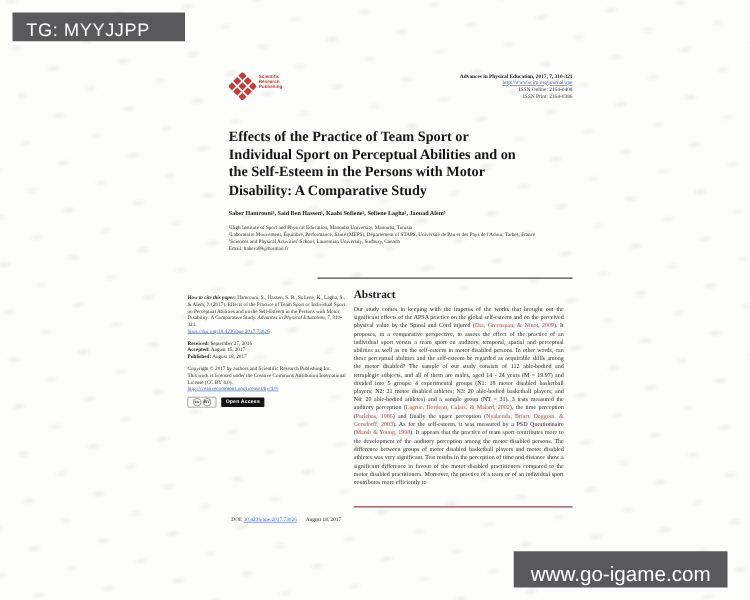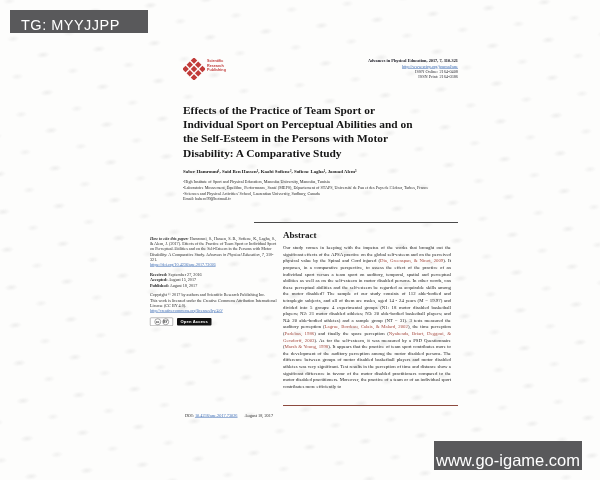--- a/index.html
+++ b/index.html
@@ -15,21 +15,21 @@
       radial-gradient(ellipse 9px 5px at 42px 30px, rgba(130,130,130,.10), rgba(130,130,130,0) 70%);
     background-size:56px 38px;
     transform:rotate(-6deg);
     pointer-events:none;z-index:40;
   }
   .tag-box{
     position:absolute;z-index:50;background:#59595b;color:#fff;
     font-family:"Liberation Sans",sans-serif;display:flex;align-items:flex-end;
   }
   .tag-top-left{left:10px;top:10px;width:127px;height:23px;font-size:14.5px;padding-left:11px;letter-spacing:.5px;}
-  .tag-bottom-right{right:18px;bottom:10px;width:148px;height:29px;font-size:16.5px;justify-content:center;}
+  .tag-bottom-right{right:18px;bottom:10px;width:171px;height:29px;font-size:16.5px;justify-content:center;}
 
   .paper{position:absolute;left:148px;top:58px;width:310px;height:380px;z-index:10;}
 
   
   .s50{transform:scale(.5);transform-origin:0 0;}
 
   
   .logo-group{position:absolute;left:35px;top:0;display:flex;align-items:flex-start;}
   .logo-mark{width:22px;height:22px;}
   .logo-textwrap{position:relative;width:60px;height:22px;}

